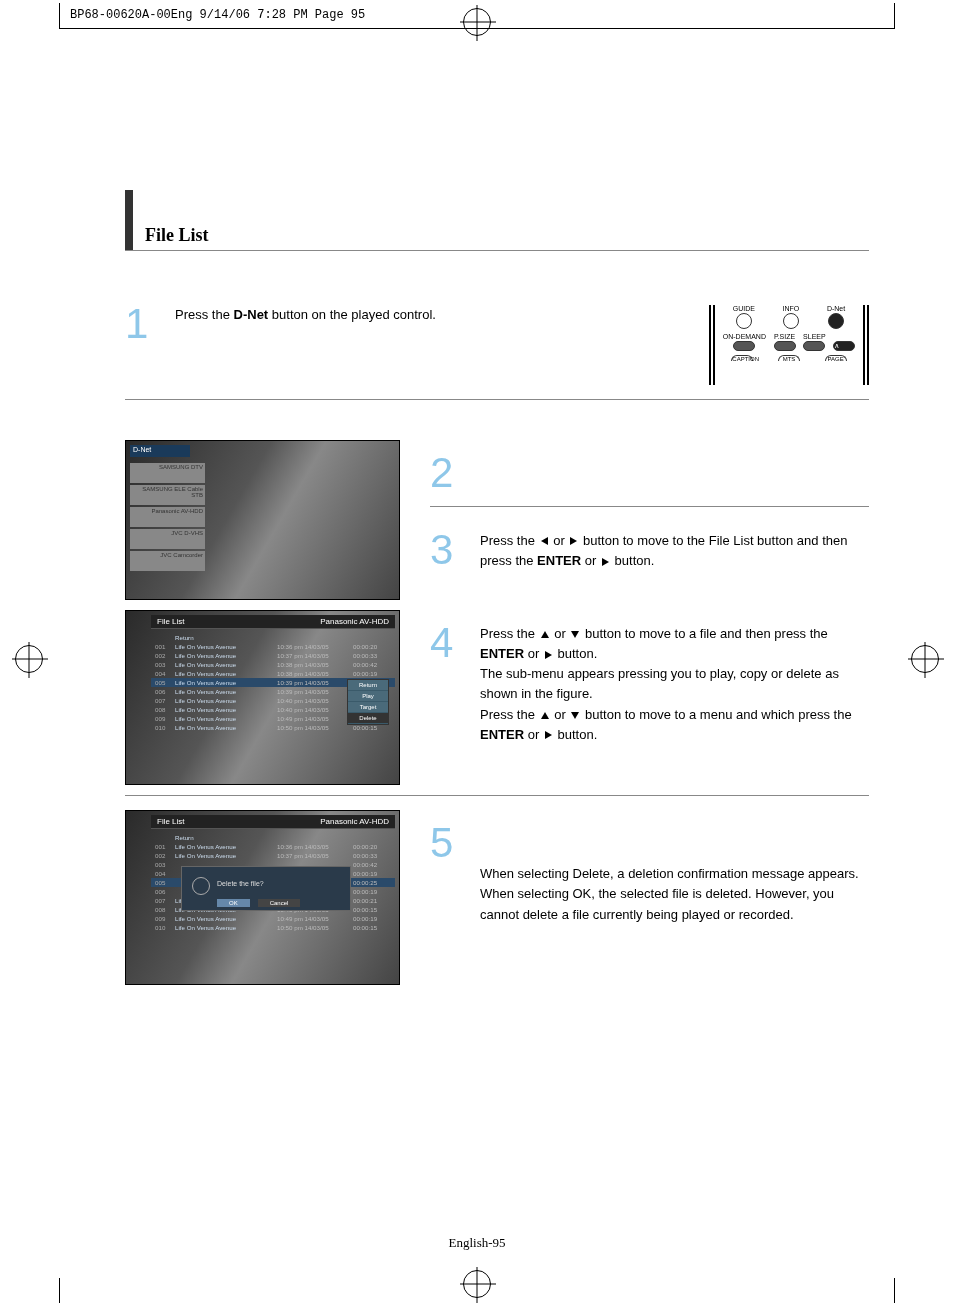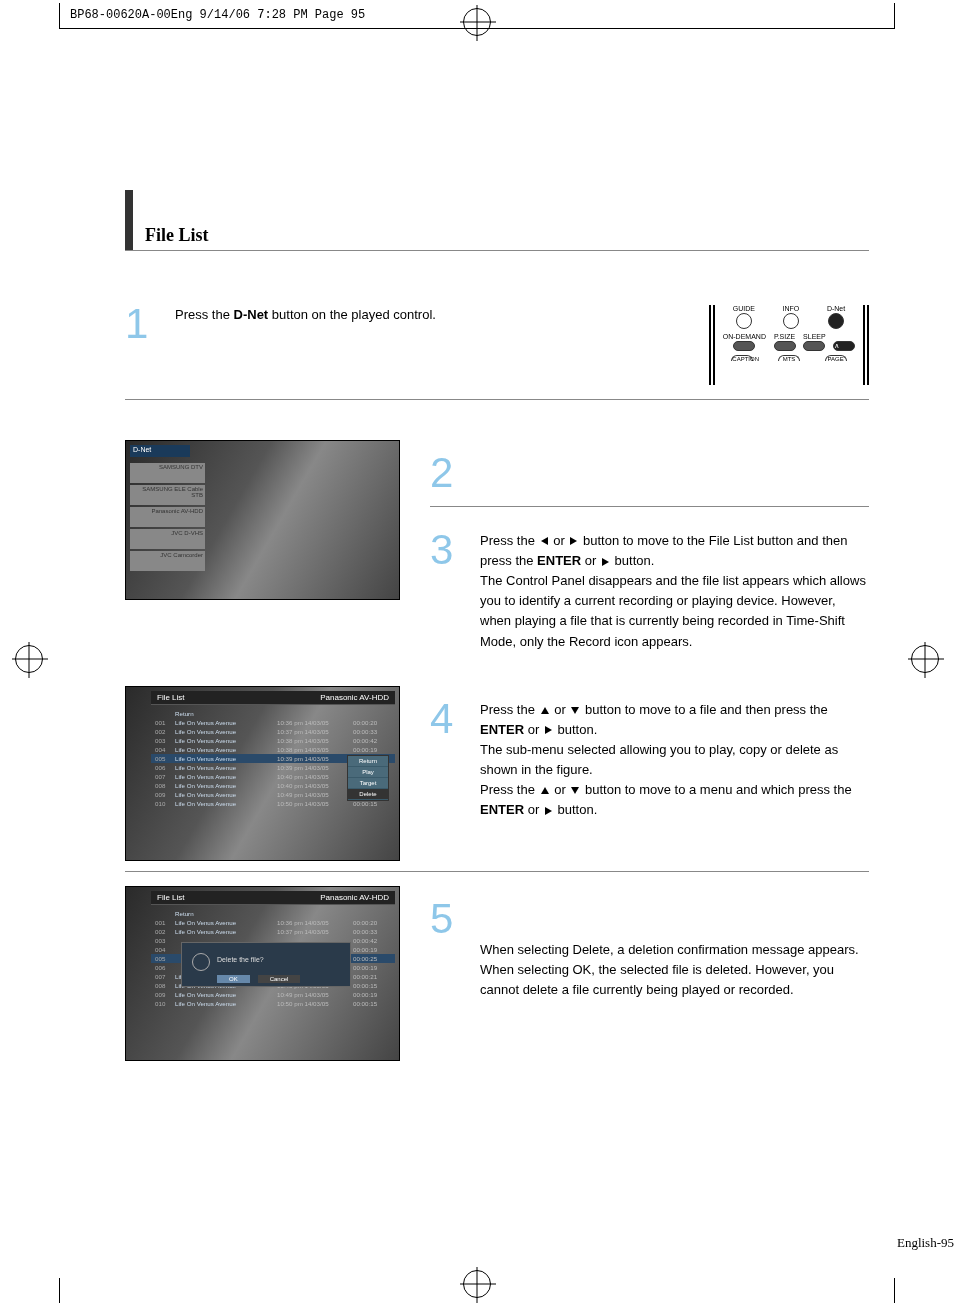--- a/index.html
+++ b/index.html
@@ -135,21 +135,21 @@
   .tri.up{border-left:4px solid transparent;border-right:4px solid transparent;border-bottom:7px solid #000;}
   .tri.down{border-left:4px solid transparent;border-right:4px solid transparent;border-top:7px solid #000;}
   .tri.left{border-top:4px solid transparent;border-bottom:4px solid transparent;border-right:7px solid #000;}
   .tri.right{border-top:4px solid transparent;border-bottom:4px solid transparent;border-left:7px solid #000;}
 
   .right-col { flex:1; }
   .right-col .step{border-bottom:1px solid #888;}
   .right-col .step.noline{border-bottom:none;}
 
   .page-footer {
-    position:absolute; bottom:55px; left:0; right:0; text-align:right;
+    position:absolute; bottom:55px; left:0; right:0; text-align:center;
     font-family:"Times New Roman",serif; font-size:13px;
   }
 </style>
 </head>
 <body>
 
 <div class="crop-mark-top">
   <div class="h"></div>
     <div class="vleft"></div>
     <div class="vright"></div>
@@ -248,21 +248,20 @@
         <div class="stepnum">3</div>
         <div class="steptext">
           <span>Press the </span>
           <span class="tri left"></span>
           <span>or</span>
           <span class="tri right"></span>
           <span> button to move to the File List button and then press the </span><b>ENTER</b>
           <span>or</span>
           <span class="tri right"></span>
           <span> button.</span><br>
-          <span>The Control Panel disappears and the file list appears which allows you to identify a current recording or playing device. However, when playing a file that is currently being recorded in Time-Shift Mode, only the Record icon appears.</span>
         </div>
       </div>
     </div>
   </div>
 
   <div class="two-col" style="margin-top:10px;">
     <div class="screenshot tall">
       <div class="flheader">
           <span>File List</span>
           <span>Panasonic AV-HDD</span>
@@ -347,21 +346,21 @@
         <div class="stepnum">4</div>
         <div class="steptext">
           <span>Press the </span>
           <span class="tri up"></span>
           <span>or</span>
           <span class="tri down"></span>
           <span> button to move to a file and then press the </span><b>ENTER</b>
           <span>or</span>
           <span class="tri right"></span>
           <span> button.</span><br>
-          <span>The sub-menu selected allowing you to play, copy or delete as shown in the figure.</span><br>
+          <span>The sub-menu appears pressing you to play, copy or delete as shown in the figure.</span><br>
           <span>Press the </span>
           <span class="tri up"></span>
           <span>or</span>
           <span class="tri down"></span>
           <span> button to move to a menu and which press the </span><b>ENTER</b>
           <span>or</span>
           <span class="tri right"></span>
           <span> button.</span>
         </div>
       </div>

